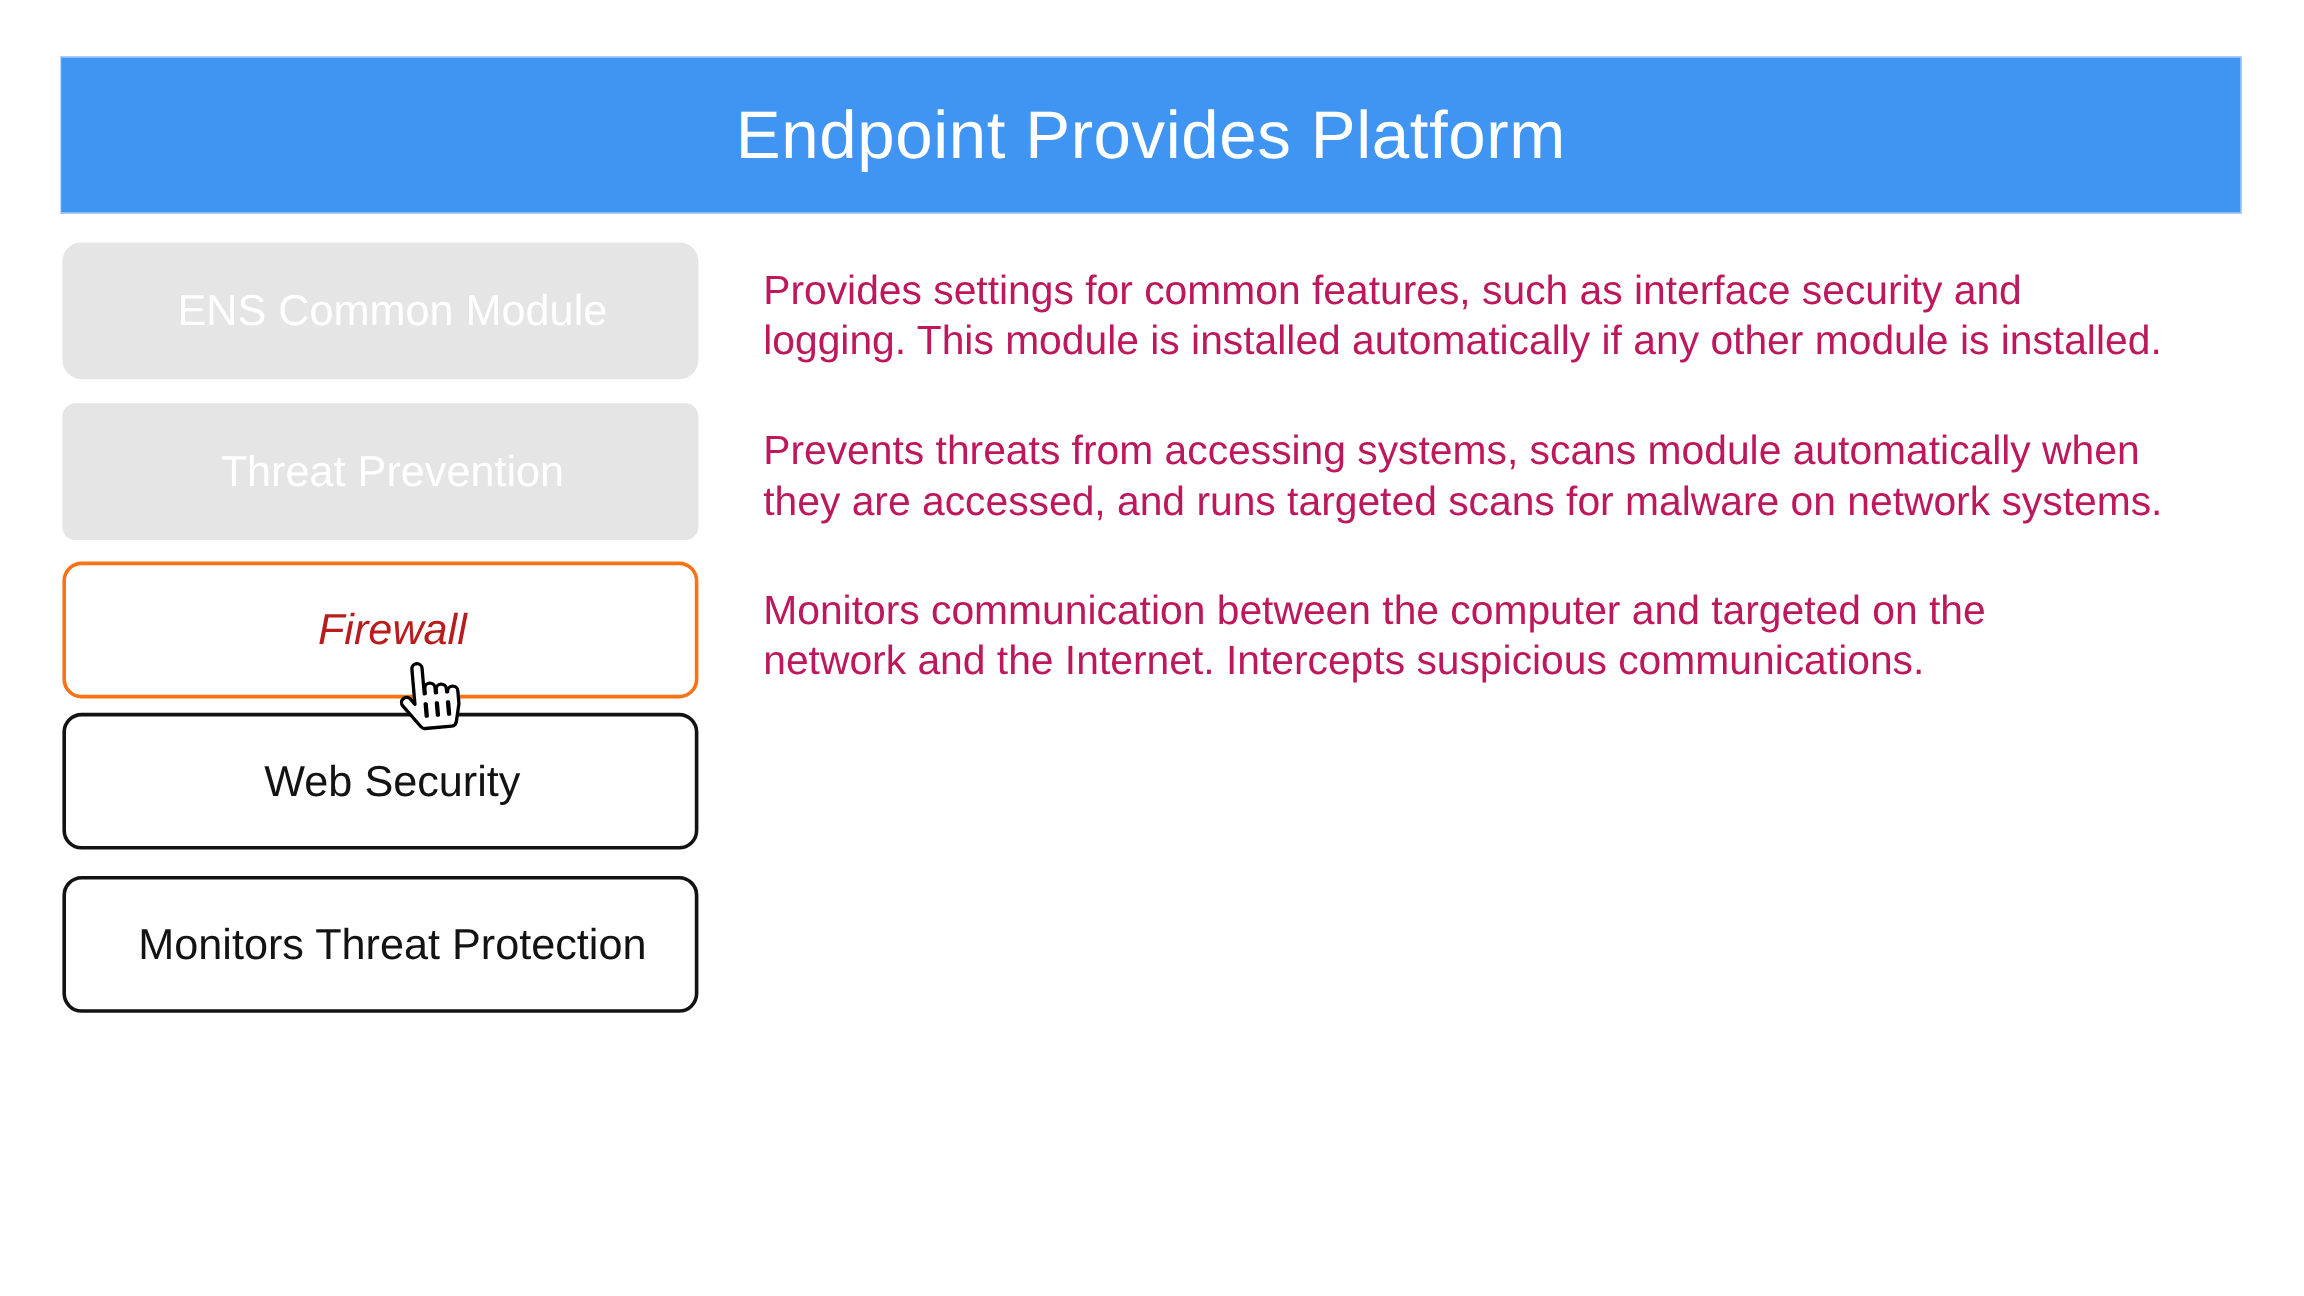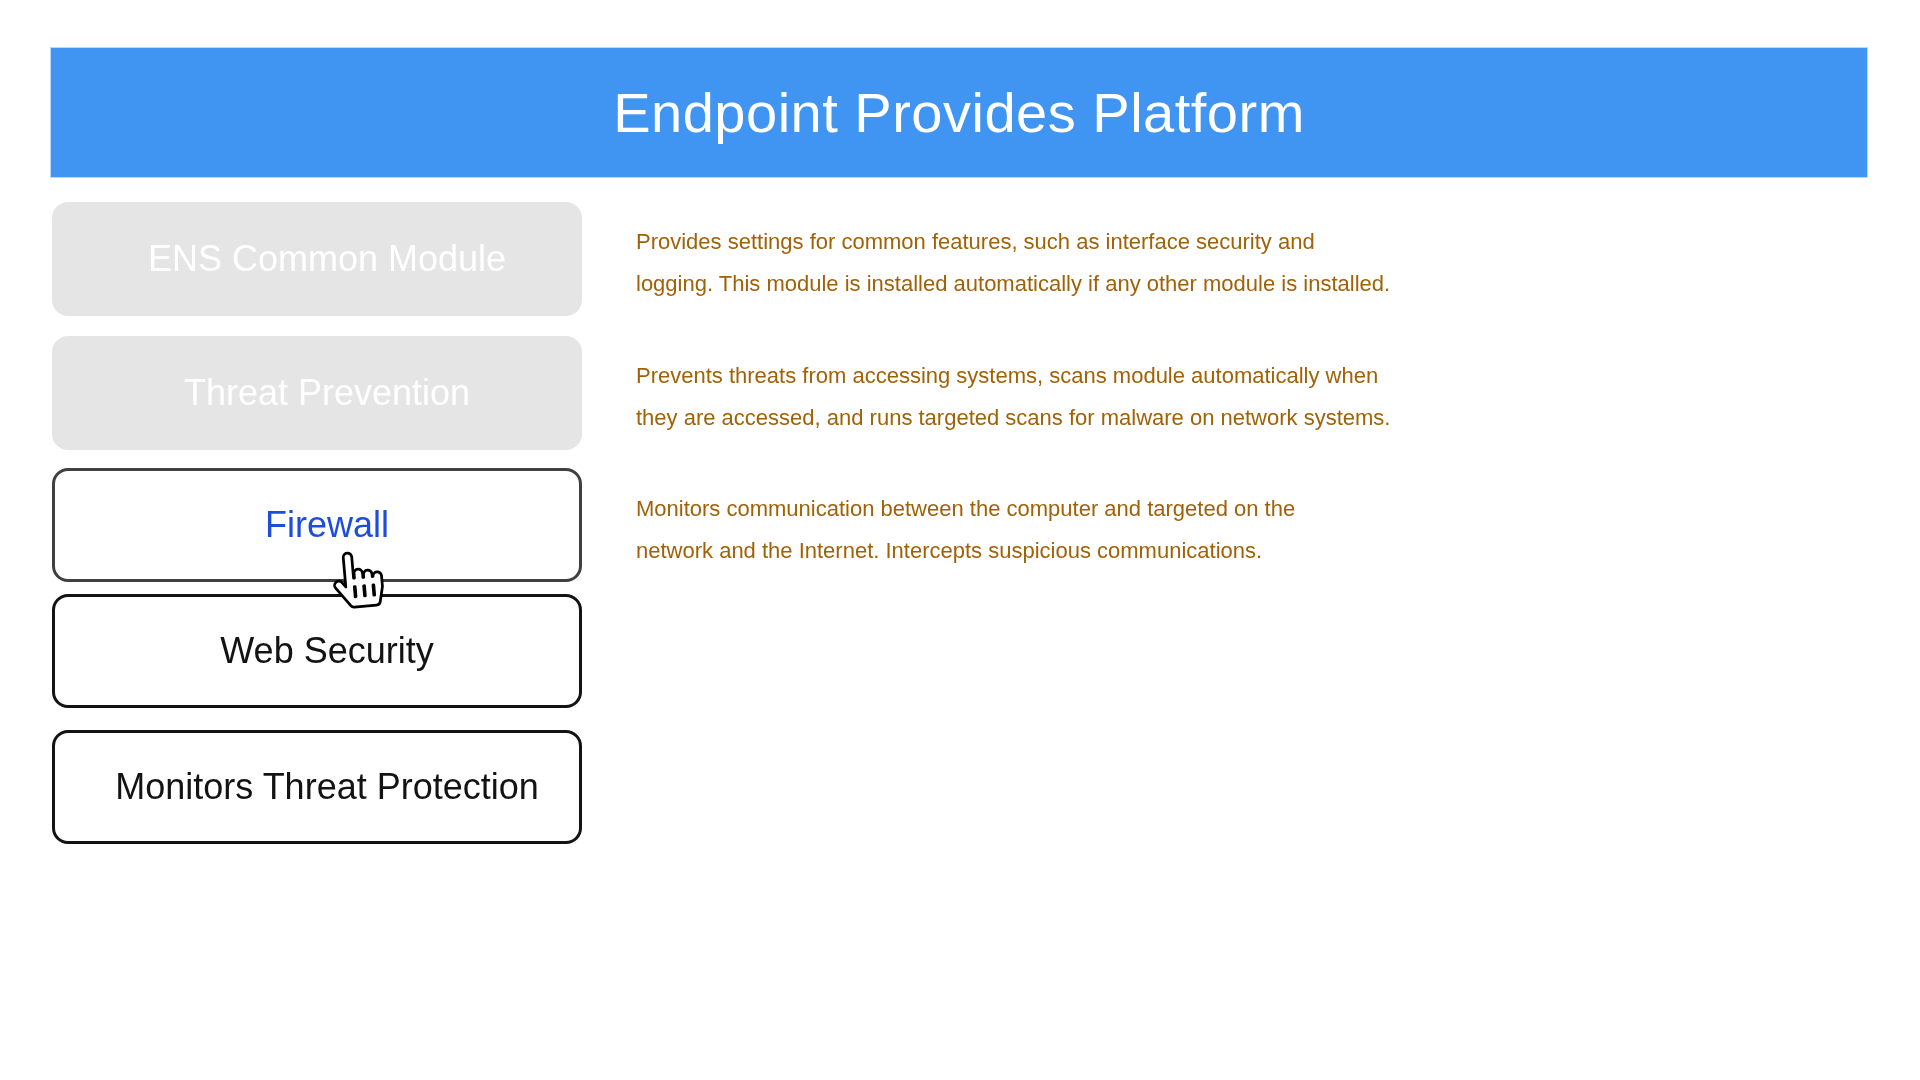--- a/index.html
+++ b/index.html
@@ -16,45 +16,45 @@
     margin:0;font-size:56px;font-weight:400;color:#ffffff;letter-spacing:0.5px;
   }
   .btn{
     position:absolute;left:52px;width:530px;height:114px;border-radius:16px;
     display:flex;align-items:center;justify-content:center;
     font-size:36px;box-sizing:border-box;cursor:pointer;user-select:none;
     background:#ffffff;
     padding-left:20px;
   }
   .btn.visited{background:#E5E5E6;color:#ffffff;}
-  .btn.active{border:3px solid #404040;color:#1d4ed8;}
+  .btn.active{border:3px solid #f97316;color:#b91c1c;font-style:italic;}
   .btn.plain{border:3px solid #131313;color:#131313;}
   .desc{
-    position:absolute;left:636px;color:#a16207;font-size:22px;line-height:42px;
+    position:absolute;left:636px;color:#be185d;font-size:34px;line-height:42px;
     white-space:nowrap;
   }
   .cursor{
     position:absolute;left:331px;top:549px;width:54px;height:62px;z-index:5;
     transform:rotate(-5deg);pointer-events:none;
   }
 </style>
 </head>
 <body>
 
 <div class="stage">
 
   <header class="banner">
     <h1 class="title">Endpoint Provides Platform</h1>
   </header>
 
   <div class="btn visited" style="top:202px;">
     <span>ENS Common Module</span>
   </div>
 
-  <div class="btn visited" style="top:336px;">
+  <div class="btn visited" style="top:336px;border-radius:11px;">
     <span>Threat Prevention</span>
   </div>
 
   <div class="btn active" style="top:468px;">
     <span>Firewall</span>
   </div>
 
   <div class="btn plain" style="top:594px;">
     <span>Web Security</span>
   </div>

